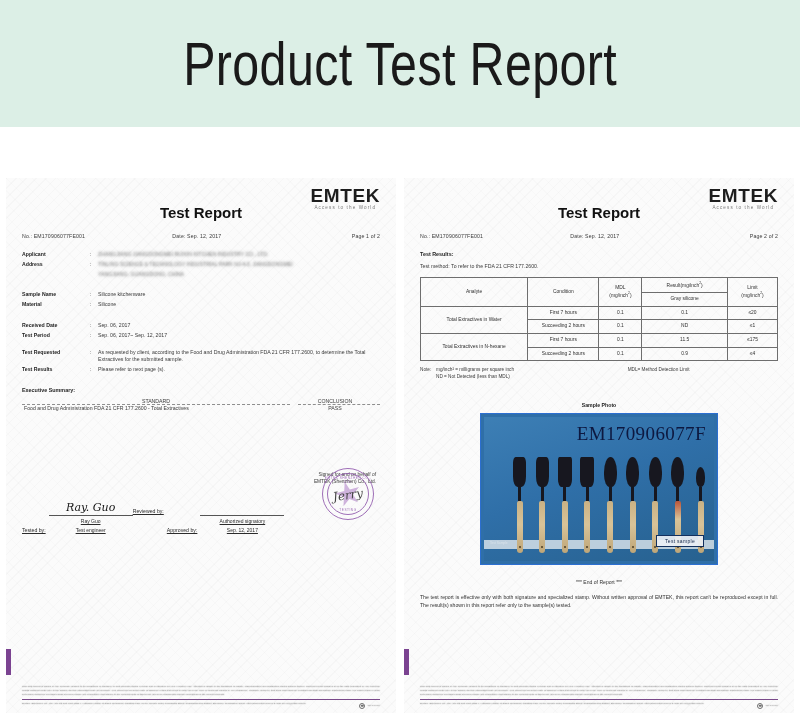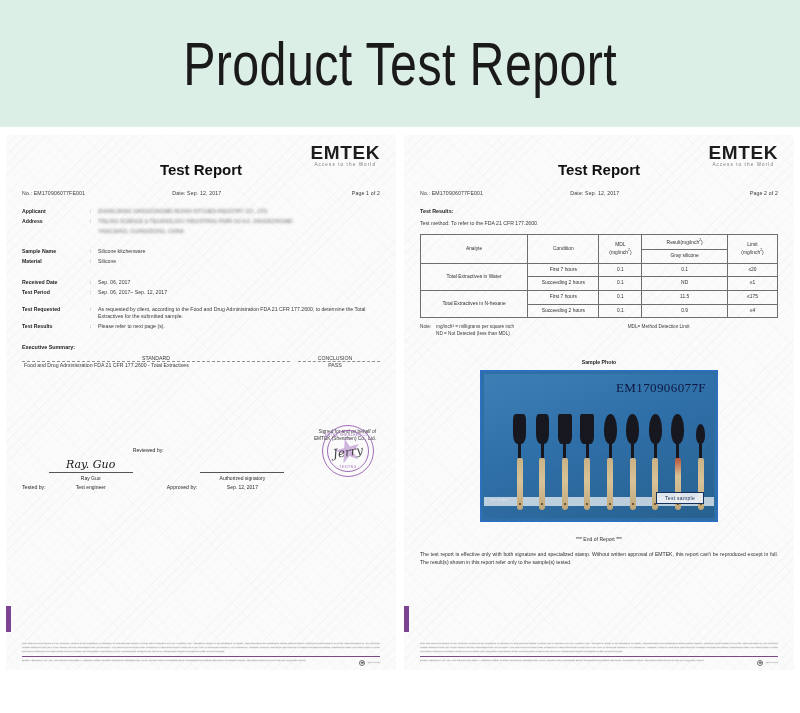--- a/index.html
+++ b/index.html
@@ -33,20 +33,21 @@
 
   
   .pages {
     position: relative;
     width: 800px;
     height: 543px;
     background: #ffffff;
     display: flex;
     gap: 8px;
     padding: 8px 6px 0 6px;
+    margin-top: 43px;
   }
 
   .page {
     position: relative;
     flex: 1 1 50%;
     background:
       repeating-linear-gradient(135deg,
         rgba(0,0,0,0.018) 0px, rgba(0,0,0,0.018) 1px,
         rgba(0,0,0,0.0) 1px, rgba(0,0,0,0.0) 7px),
       repeating-linear-gradient(45deg,
@@ -152,21 +153,21 @@
     font-size: 5px;
   }
   .signed-note {
     text-align: right;
     font-size: 4.8px;
     color: #3a3a3a;
     line-height: 1.55;
     padding-right: 4px;
     margin-bottom: 4px;
   }
-  .sig-row { display: flex; align-items: flex-start; }
+  .sig-row { display: flex; align-items: center; text-decoration: underline; }
   .sig-cell { display: flex; align-items: flex-end; }
   .sig-key {
     font-size: 5.2px;
     color: #2b2b2b;
     padding-bottom: 1px;
     margin-right: 3px;
     white-space: nowrap;
   }
   .sig-line {
     width: 84px;
@@ -304,21 +305,21 @@
   .photo-inner {
     position: absolute;
     inset: 3px;
     background: linear-gradient(160deg, #3d7fb5 0%, #2f6fa8 45%, #27618f 100%);
     overflow: hidden;
   }
   .photo-code {
     position: absolute;
     right: 8px; top: 6px;
     font-family: "Liberation Serif", serif;
-    font-size: 13px;
+    font-size: 19px;
     color: #0d1840;
     letter-spacing: 0.4px;
     white-space: nowrap;
   }
   .photo-bar-bottom {
     position: absolute;
     left: 0; right: 0; bottom: 12px;
     height: 9px;
     background: rgba(225,232,238,0.8);
   }

